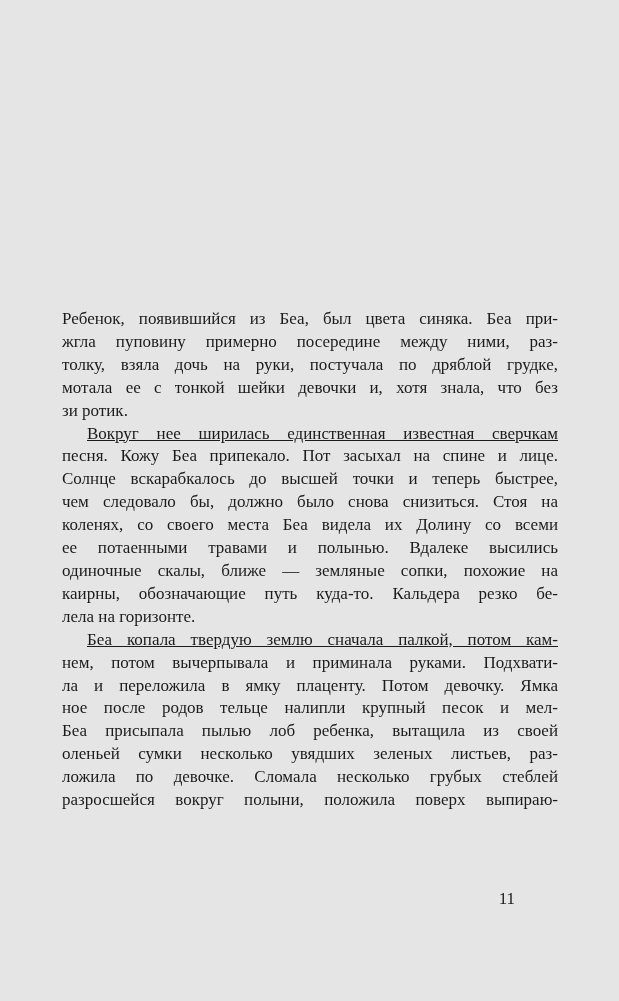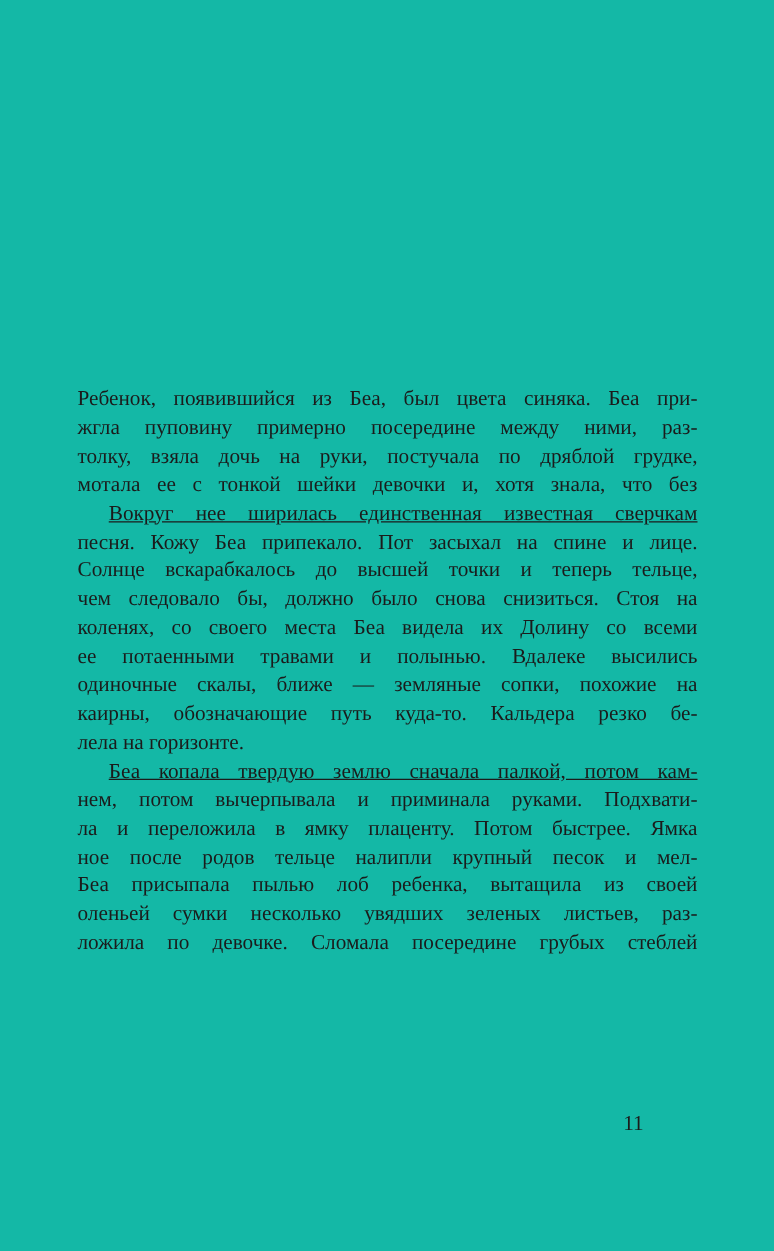--- a/index.html
+++ b/index.html
@@ -4,21 +4,21 @@
 <style>
   html, body {
     margin: 0;
     padding: 0;
     background: #ffffff;
   }
   .book-page {
     position: relative;
     width: 619px;
     height: 1001px;
-    background: #14b8a6;
+    background: #e5e5e5;
     overflow: hidden;
     font-family: "Liberation Serif", "DejaVu Serif", serif;
     color: #1b1b1b;
   }
   .text-block {
     position: absolute;
     left: 62px;
     right: 61px;
     top: 308px;
     font-size: 17px;
@@ -52,36 +52,38 @@
 </head>
 <body>
 
 <div class="book-page">
   <div class="text-block" id="text-block">
       <div class="paragraph">
         <div class="line">Ребенок, появившийся из Беа, был цвета синяка. Беа при-</div>
         <div class="line">жгла пуповину примерно посередине между ними, раз-</div>
         <div class="line">толку, взяла дочь на руки, постучала по дряблой грудке,</div>
         <div class="line">мотала ее с тонкой шейки девочки и, хотя знала, что без</div>
+        <div class="line para-last">зи ротик.</div>
       </div>
       <div class="paragraph">
         <div class="line first-indent">Вокруг нее ширилась единственная известная сверчкам</div>
         <div class="line">песня. Кожу Беа припекало. Пот засыхал на спине и лице.</div>
-        <div class="line">Солнце вскарабкалось до высшей точки и теперь тельце,</div>
+        <div class="line">Солнце вскарабкалось до высшей точки и теперь быстрее,</div>
         <div class="line">чем следовало бы, должно было снова снизиться. Стоя на</div>
         <div class="line">коленях, со своего места Беа видела их Долину со всеми</div>
         <div class="line">ее потаенными травами и полынью. Вдалеке высились</div>
         <div class="line">одиночные скалы, ближе — земляные сопки, похожие на</div>
         <div class="line">каирны, обозначающие путь куда-то. Кальдера резко бе-</div>
         <div class="line para-last">лела на горизонте.</div>
       </div>
       <div class="paragraph">
         <div class="line first-indent">Беа копала твердую землю сначала палкой, потом кам-</div>
         <div class="line">нем, потом вычерпывала и приминала руками. Подхвати-</div>
-        <div class="line">ла и переложила в ямку плаценту. Потом быстрее. Ямка</div>
+        <div class="line">ла и переложила в ямку плаценту. Потом девочку. Ямка</div>
         <div class="line">ное после родов тельце налипли крупный песок и мел-</div>
         <div class="line">Беа присыпала пылью лоб ребенка, вытащила из своей</div>
         <div class="line">оленьей сумки несколько увядших зеленых листьев, раз-</div>
-        <div class="line">ложила по девочке. Сломала посередине грубых стеблей</div>
+        <div class="line">ложила по девочке. Сломала несколько грубых стеблей</div>
+        <div class="line">разросшейся вокруг полыни, положила поверх выпираю-</div>
       </div>
     </div>
   <div class="page-number">11</div>
 </div>
 
 </body></html>

